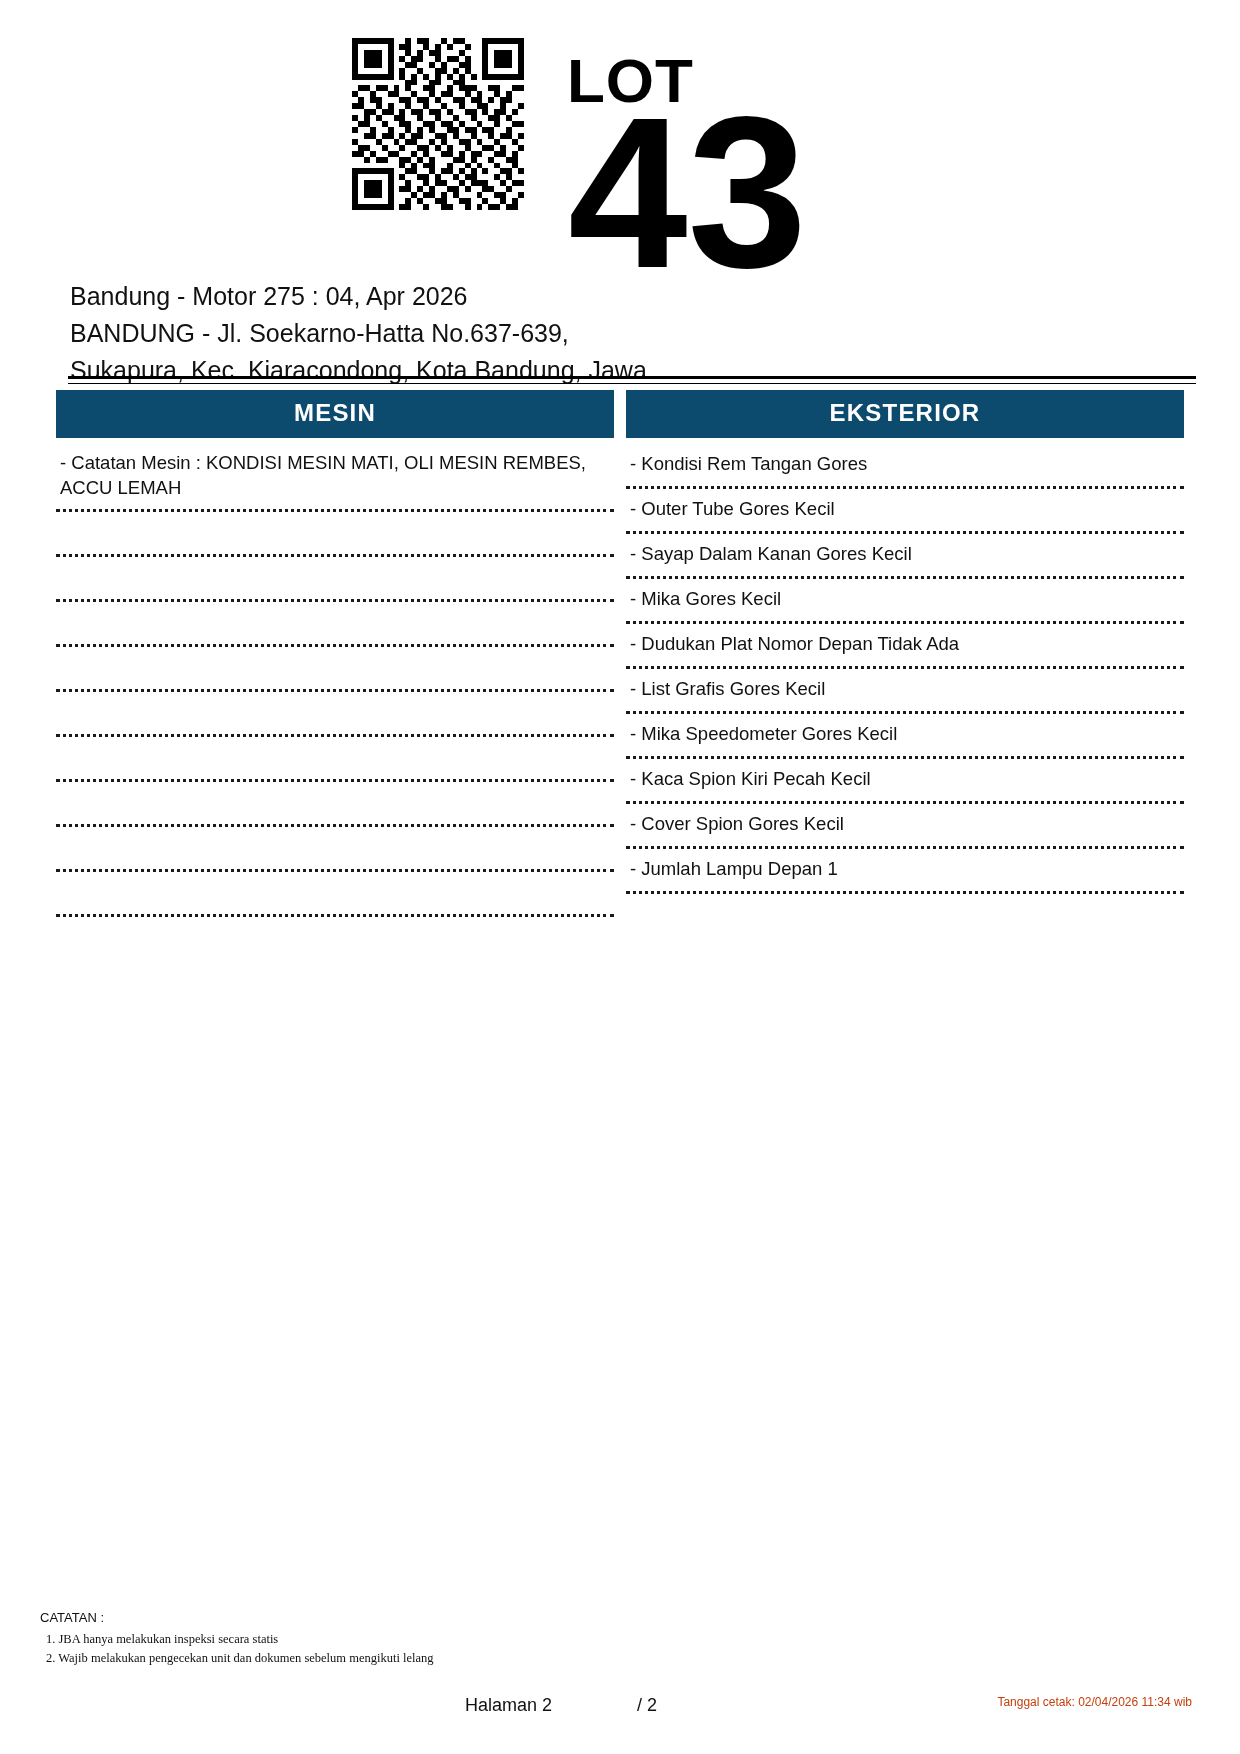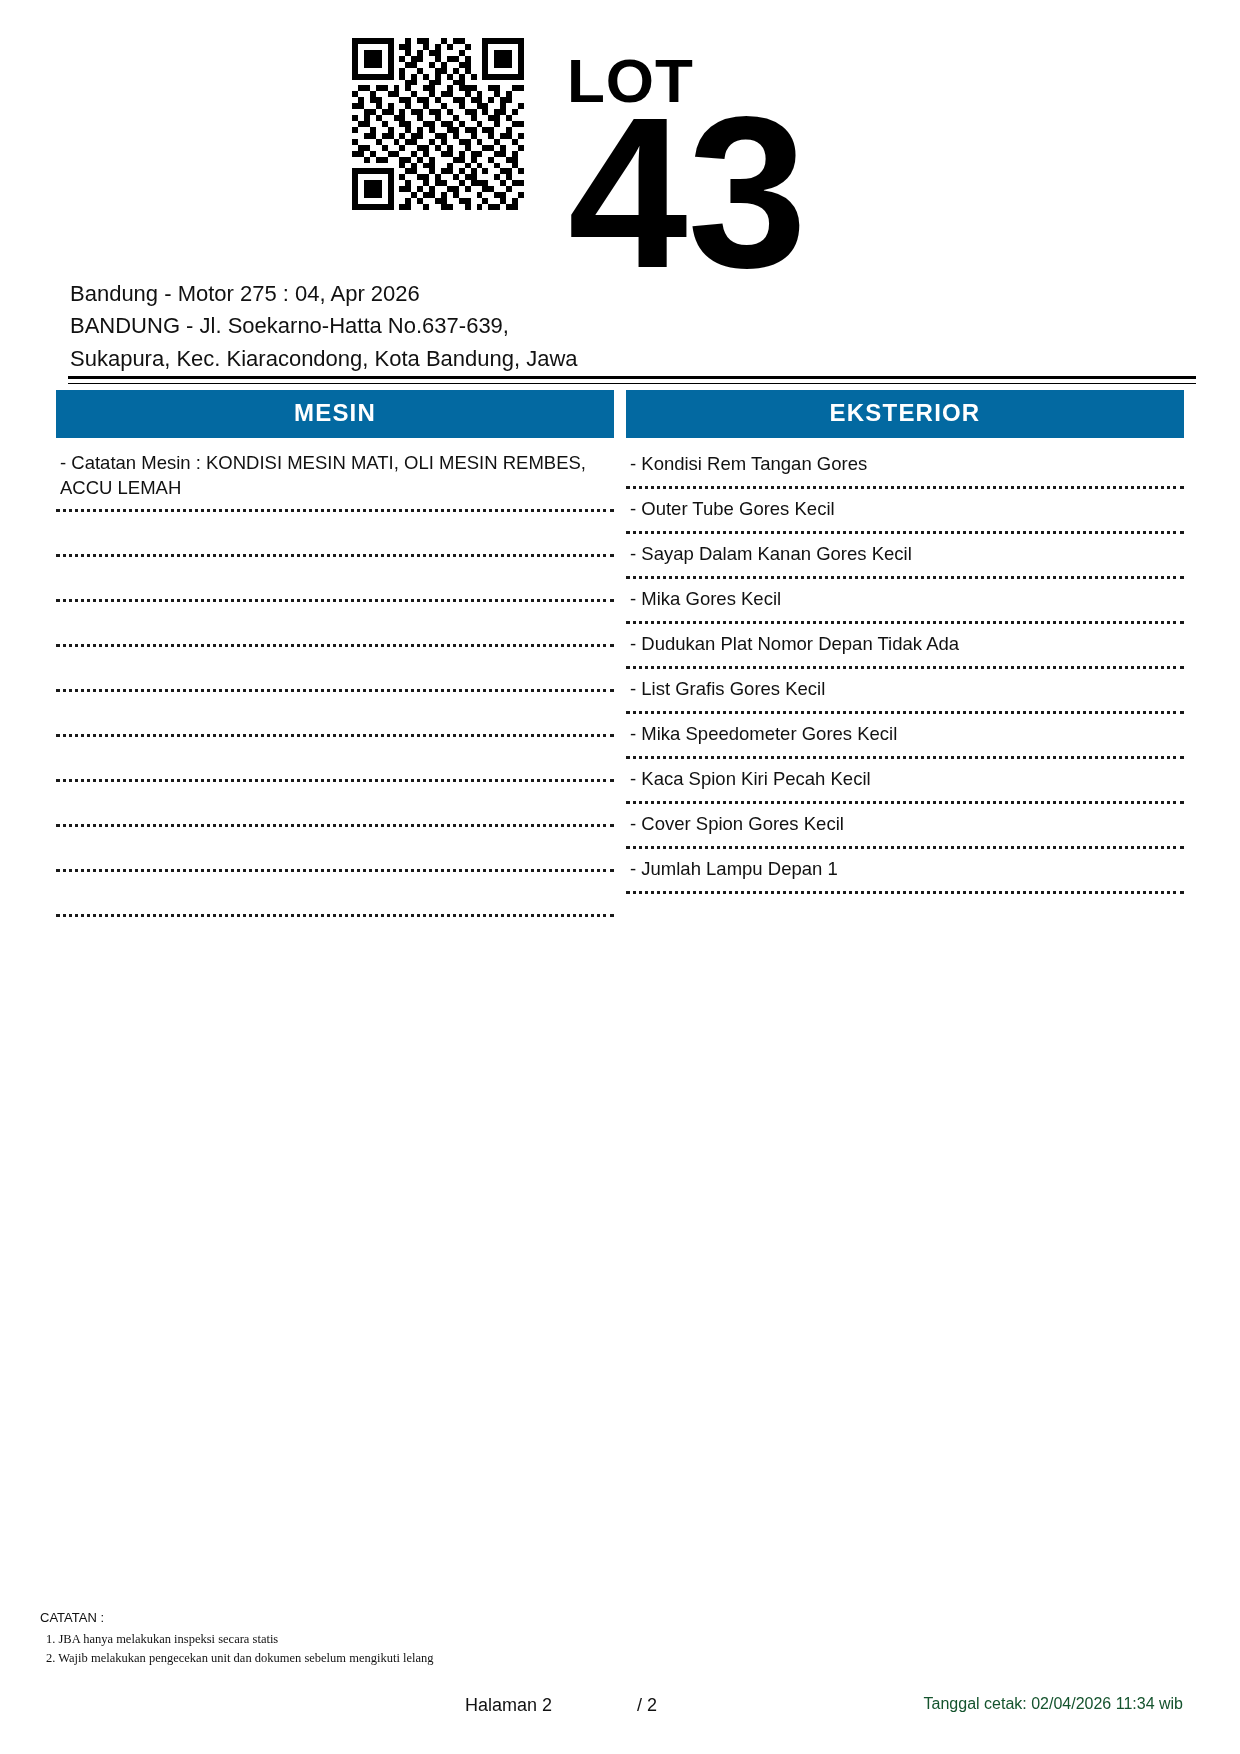--- a/index.html
+++ b/index.html
@@ -46,21 +46,21 @@
     font-size: 215px;
     font-weight: bold;
     line-height: 0.82;
     color: #000;
     margin-top: -6px;
     margin-left: 1px;
   }
   .addr {
     position: absolute;
     left: 58px; top: 266px;
-    font-size: 22px;
+    font-size: 25px;
     line-height: 1.47;
     color: #111;
     white-space: pre-line;
   }
   .hr-thick {
     position: absolute;
     left: 56px; top: 364px;
     width: 1128px;
     border-top: 3px solid #000;
   }
@@ -74,21 +74,21 @@
   
   .columns {
     position: absolute;
     left: 56px; top: 390px;
     width: 1128px;
     display: flex;
     gap: 12px;
   }
   .col { width: 558px; }
   .col-head {
-    background: #0369a1;
+    background: #0c4a6e;
     color: #fff;
     text-align: center;
     font-size: 24px;
     font-weight: bold;
     letter-spacing: 1.2px;
     padding: 9px 0 11px;
   }
   .rows { margin-top: 6px; }
   .row {
     font-size: 18.5px;
@@ -128,23 +128,23 @@
     color: #111;
   }
   .page-total {
     position: absolute;
     left: 637px; top: 85px;
     font-size: 18px;
     color: #111;
   }
   .print-date {
     position: absolute;
-    right: 57px; top: 85px;
-    font-size: 16px;
-    color: #14532d;
+    right: 48px; top: 85px;
+    font-size: 12px;
+    color: #c2410c;
   }
 </style>
 </head>
 <body>
 
 <div class="page">
 
   <div class="header">
 
     <svg class="qr" viewBox="0 0 29 29" shape-rendering="crispEdges">

